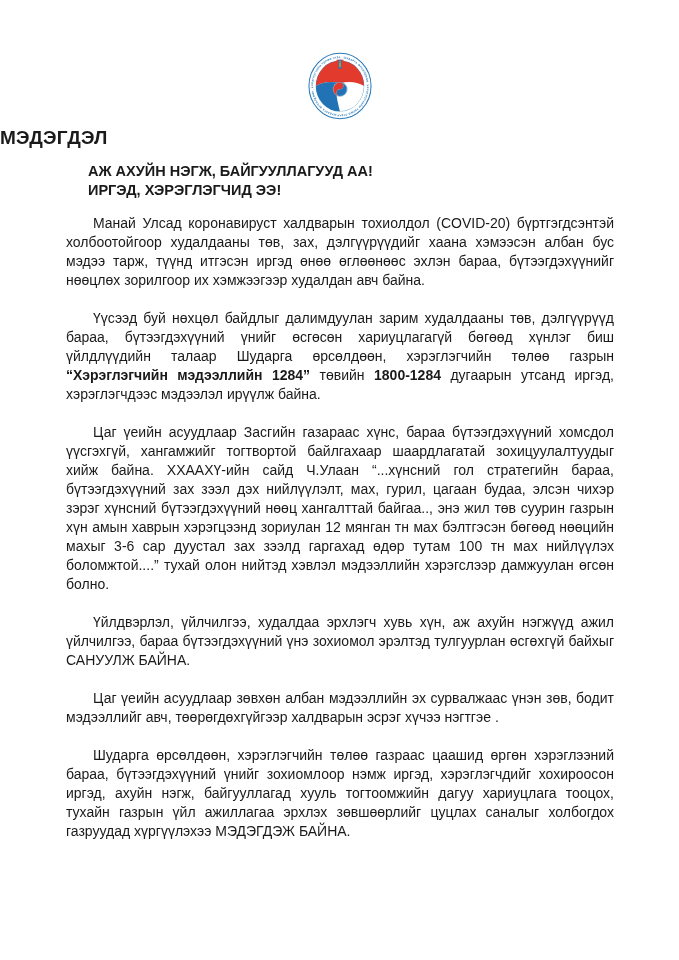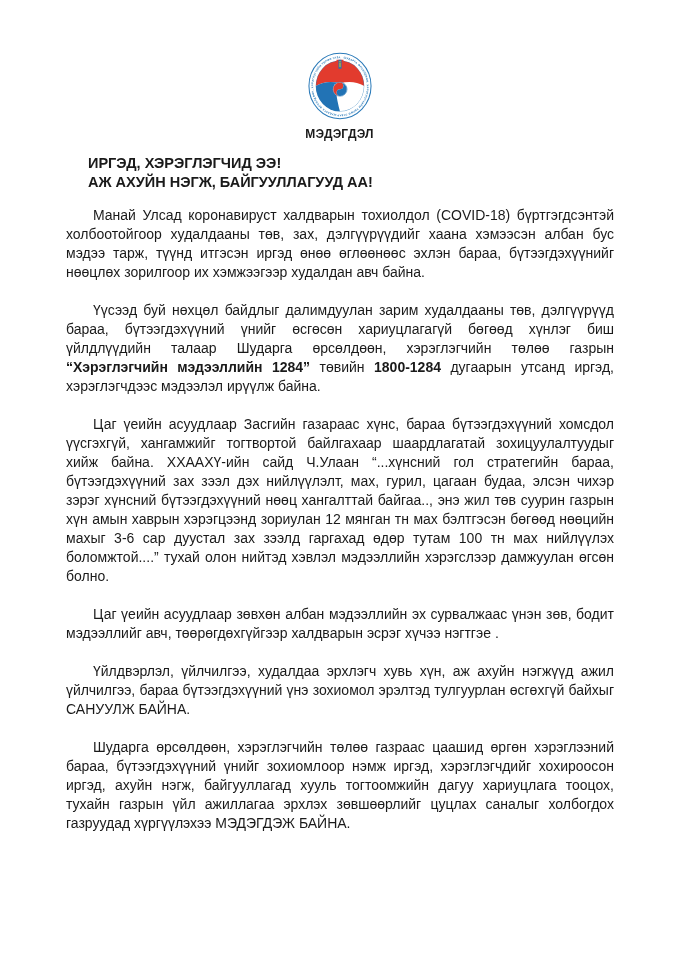--- a/index.html
+++ b/index.html
@@ -10,23 +10,22 @@
     font-family:"Liberation Sans","DejaVu Sans",sans-serif;
     color:#1a1a1a;
     overflow:hidden;
   }
   .logo-wrap{
     padding-top:52px;
     display:flex;justify-content:center;
   }
   .logo-wrap svg{display:block;}
   .doc-title{
-    text-align:center;
     font-weight:bold;
-    font-size:12px;
+    font-size:19px;
     margin-top:7px;
     letter-spacing:0.2px;
   }
   .content{
     width:548px;
     margin-left:66px;
     margin-top:13px;
     font-size:14px;
     line-height:19px;
   }
@@ -94,27 +93,27 @@
         <circle cx="50" cy="58" r="11" fill="#ffffff" stroke-width="0.9" stroke="#2a7ab9"></circle>
         <path d="M50,47.5 A10.5,10.5 0 0 0 50,68.5 A5.25,5.25 0 0 1 50,58 A5.25,5.25 0 0 0 50,47.5 Z" fill="#e23b2e"></path>
         <path d="M50,68.5 A10.5,10.5 0 0 0 50,47.5 A5.25,5.25 0 0 1 50,58 A5.25,5.25 0 0 0 50,68.5 Z" fill="#2273b5"></path>
       </g>
     </svg>
   </div>
 
   <div class="doc-title">МЭДЭГДЭЛ</div>
 
   <div class="content">
+    <div class="salutation">АЖ АХУЙН НЭГЖ, БАЙГУУЛЛАГУУД АА!</div>
     <div class="salutation">ИРГЭД, ХЭРЭГЛЭГЧИД ЭЭ!</div>
-    <div class="salutation">АЖ АХУЙН НЭГЖ, БАЙГУУЛЛАГУУД АА!</div>
 
     <div class="paras">
-        <p class="para"><span>Манай Улсад коронавируст халдварын тохиолдол (COVID-18) бүртгэгдсэнтэй холбоотойгоор худалдааны төв, зах, дэлгүүрүүдийг хаана хэмээсэн албан бус мэдээ тарж, түүнд итгэсэн иргэд өнөө өглөөнөөс эхлэн бараа, бүтээгдэхүүнийг нөөцлөх зорилгоор их хэмжээгээр худалдан авч байна.</span></p>
+        <p class="para"><span>Манай Улсад коронавируст халдварын тохиолдол (COVID-20) бүртгэгдсэнтэй холбоотойгоор худалдааны төв, зах, дэлгүүрүүдийг хаана хэмээсэн албан бус мэдээ тарж, түүнд итгэсэн иргэд өнөө өглөөнөөс эхлэн бараа, бүтээгдэхүүнийг нөөцлөх зорилгоор их хэмжээгээр худалдан авч байна.</span></p>
         <p class="para"><span>Үүсээд буй нөхцөл байдлыг далимдуулан зарим худалдааны төв, дэлгүүрүүд бараа, бүтээгдэхүүний үнийг өсгөсөн хариуцлагагүй бөгөөд хүнлэг биш үйлдлүүдийн талаар Шударга өрсөлдөөн, хэрэглэгчийн төлөө газрын </span><span class="b">“Хэрэглэгчийн мэдээллийн 1284”</span><span> төвийн </span><span class="b">1800-1284</span><span> дугаарын утсанд иргэд, хэрэглэгчдээс мэдээлэл ирүүлж байна.</span></p>
         <p class="para"><span>Цаг үеийн асуудлаар Засгийн газараас хүнс, бараа бүтээгдэхүүний хомсдол үүсгэхгүй, хангамжийг тогтвортой байлгахаар  шаардлагатай зохицуулалтуудыг хийж байна. ХХААХҮ-ийн сайд Ч.Улаан “...хүнсний гол стратегийн бараа, бүтээгдэхүүний зах зээл дэх нийлүүлэлт, мах, гурил, цагаан будаа, элсэн чихэр зэрэг хүнсний бүтээгдэхүүний нөөц хангалттай байгаа.., энэ жил төв суурин газрын хүн амын хаврын хэрэгцээнд зориулан 12 мянган тн мах бэлтгэсэн бөгөөд нөөцийн махыг 3-6 сар дуустал зах зээлд гаргахад өдөр тутам 100 тн мах нийлүүлэх боломжтой....”  тухай олон нийтэд хэвлэл мэдээллийн хэрэгслээр дамжуулан өгсөн болно.</span></p>
+        <p class="para"><span>Үйлдвэрлэл, үйлчилгээ, худалдаа эрхлэгч хувь хүн, аж ахуйн нэгжүүд ажил үйлчилгээ, бараа бүтээгдэхүүний үнэ зохиомол эрэлтэд тулгуурлан өсгөхгүй байхыг САНУУЛЖ БАЙНА.</span></p>
         <p class="para"><span>Цаг үеийн асуудлаар зөвхөн албан мэдээллийн эх сурвалжаас үнэн зөв, бодит мэдээллийг авч, төөрөгдөхгүйгээр халдварын эсрэг хүчээ нэгтгэе .</span></p>
-        <p class="para"><span>Үйлдвэрлэл, үйлчилгээ, худалдаа эрхлэгч хувь хүн, аж ахуйн нэгжүүд ажил үйлчилгээ, бараа бүтээгдэхүүний үнэ зохиомол эрэлтэд тулгуурлан өсгөхгүй байхыг САНУУЛЖ БАЙНА.</span></p>
         <p class="para"><span>Шударга өрсөлдөөн, хэрэглэгчийн төлөө газраас цаашид өргөн хэрэглээний бараа, бүтээгдэхүүний үнийг зохиомлоор нэмж иргэд, хэрэглэгчдийг хохироосон иргэд, ахуйн нэгж, байгууллагад хууль тогтоомжийн дагуу хариуцлага тооцох,  тухайн газрын үйл ажиллагаа эрхлэх зөвшөөрлийг цуцлах саналыг холбогдох газруудад хүргүүлэхээ МЭДЭГДЭЖ БАЙНА.</span></p>
       </div>
 
   </div>
 
 </div>
 
 </body></html>

